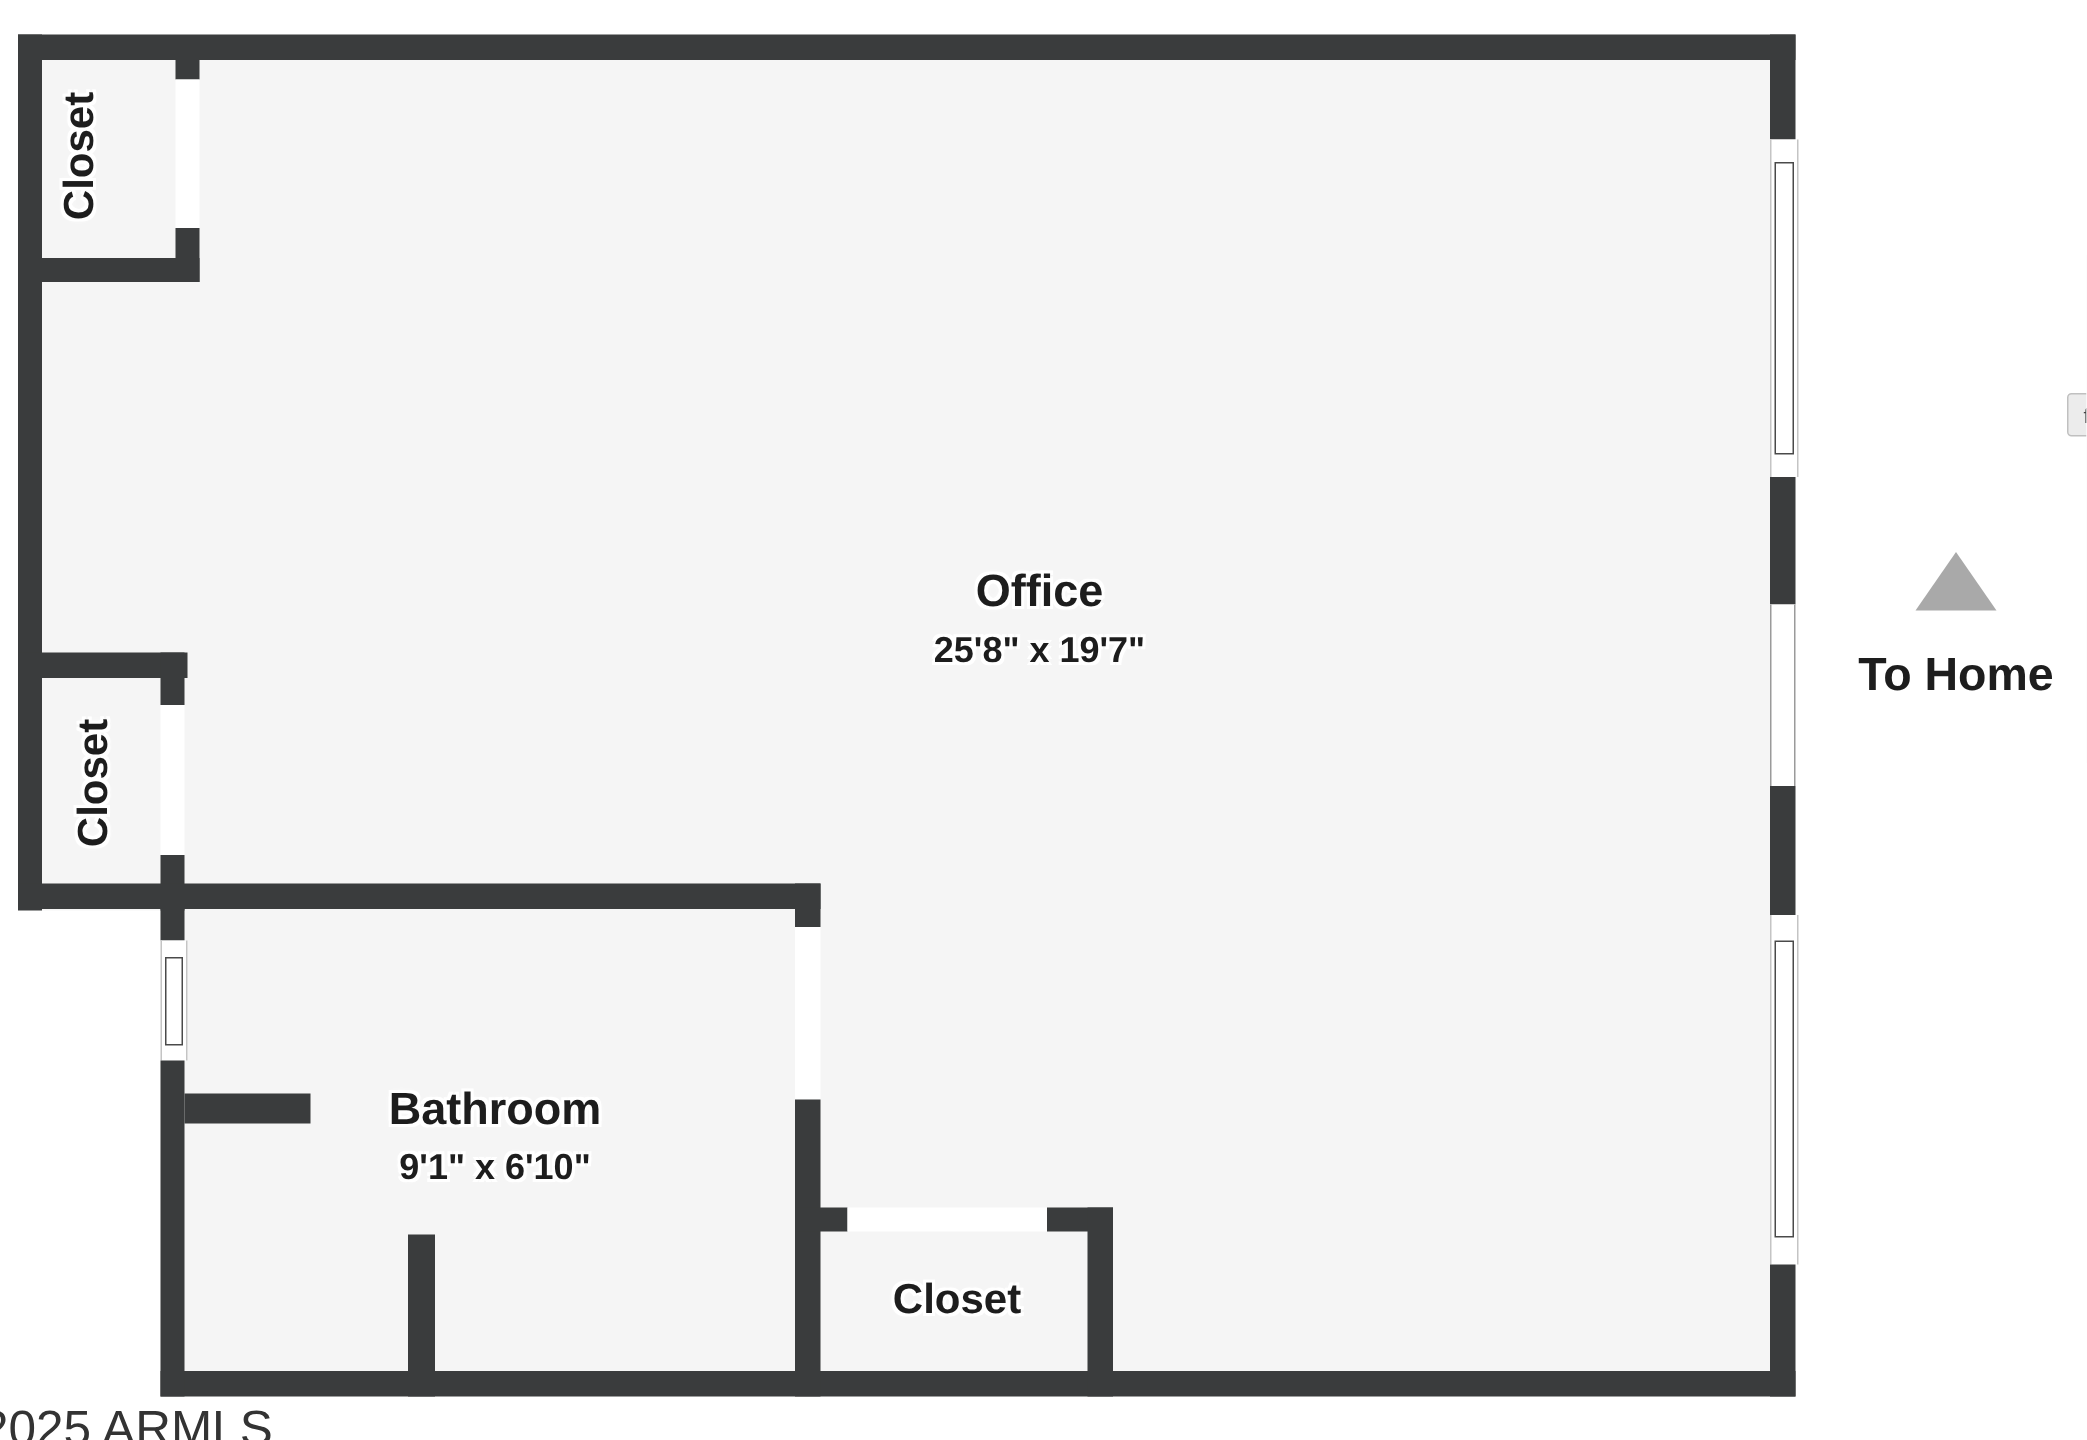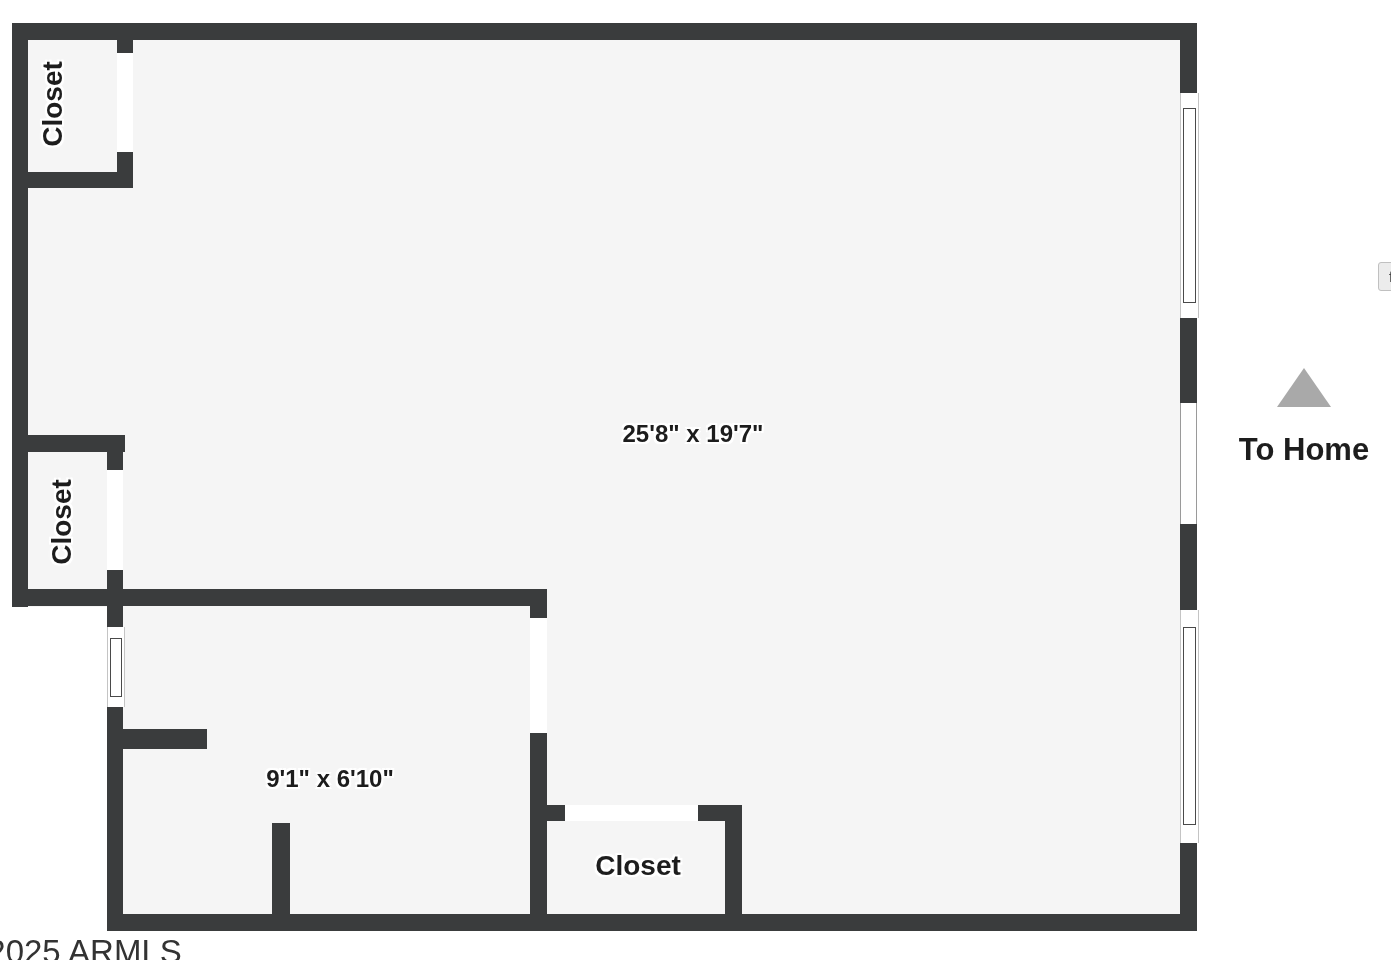--- a/index.html
+++ b/index.html
@@ -83,22 +83,24 @@
   <div class="wall" style="left:530px;top:733px;width:17px;height:198px;"></div>
 
   <div class="wall" style="left:123px;top:729px;width:84px;height:20px;"></div>
   <div class="wall" style="left:272px;top:823px;width:18px;height:108px;"></div>
 
   <div class="wall" style="left:530px;top:805px;width:35px;height:16px;"></div>
   <div class="gap" style="left:565px;top:805px;width:133px;height:16px;"></div>
   <div class="wall" style="left:698px;top:805px;width:44px;height:16px;"></div>
   <div class="wall" style="left:725px;top:805px;width:17px;height:126px;"></div>
 
+  <div class="room-label" style="left:593px;top:378px;width:200px;">Office</div>
   <div class="room-dims" style="left:568px;top:420px;width:250px;">25'8" x 19'7"</div>
 
+  <div class="room-label" style="left:230px;top:723px;width:200px;">Bathroom</div>
   <div class="room-dims" style="left:230px;top:765px;width:200px;">9'1" x 6'10"</div>
 
   <div class="closet-label vert" style="left:-20px;top:86px;width:150px;height:36px;">Closet</div>
   <div class="closet-label vert" style="left:-11px;top:504px;width:150px;height:36px;">Closet</div>
   <div class="closet-label" style="left:553px;top:850px;width:170px;">Closet</div>
 
   <div class="tri-up" style="left:1277px;top:368px;"></div>
   <div class="anno-label" style="left:1204px;top:432px;width:200px;">To Home</div>
 
   <div class="fs-btn" style="left:1378px;top:262px;">f</div>

